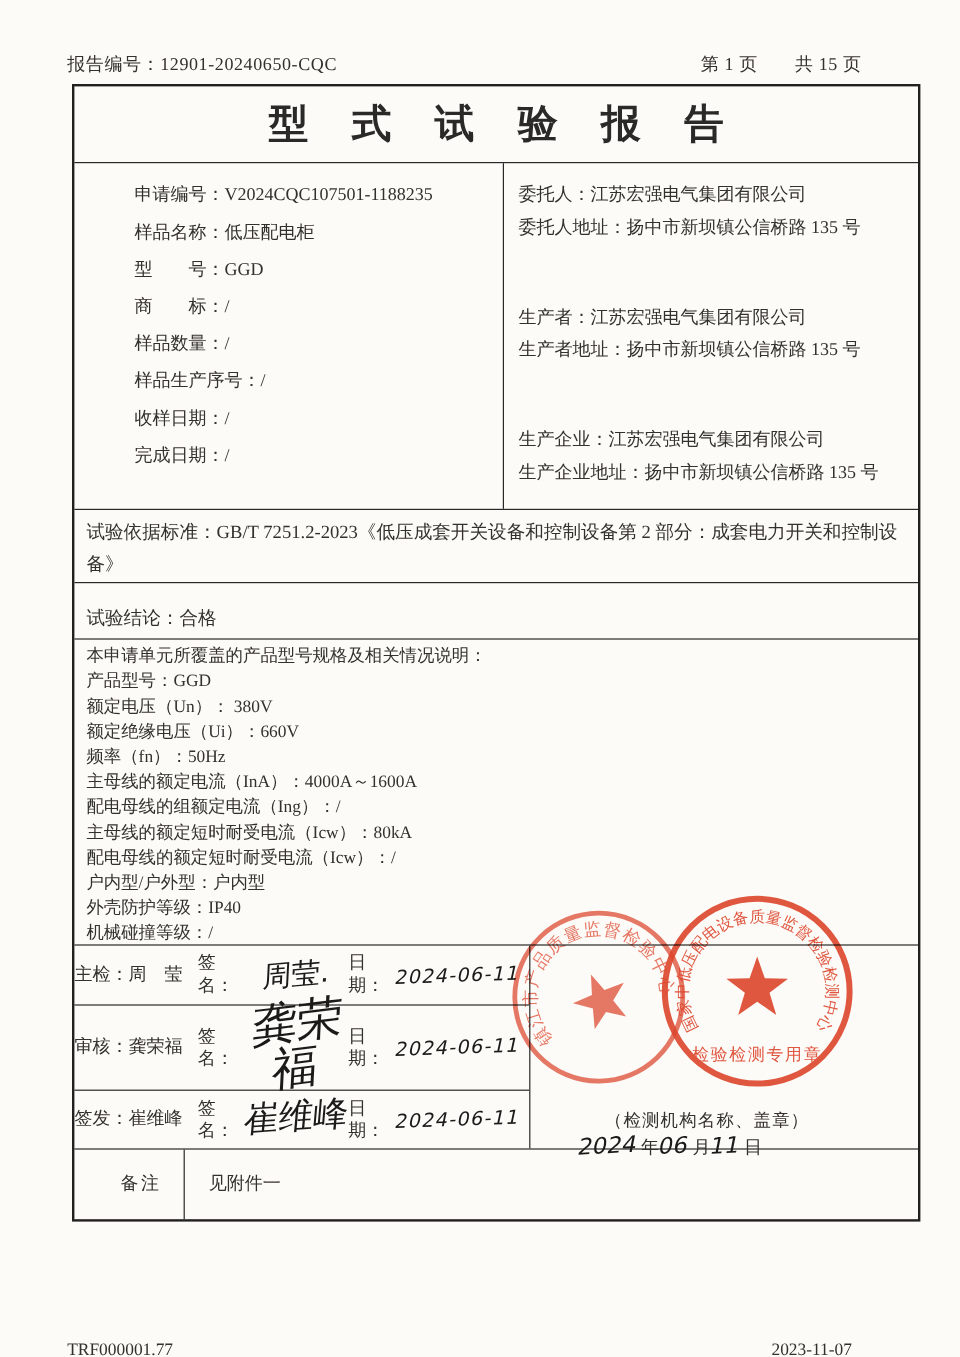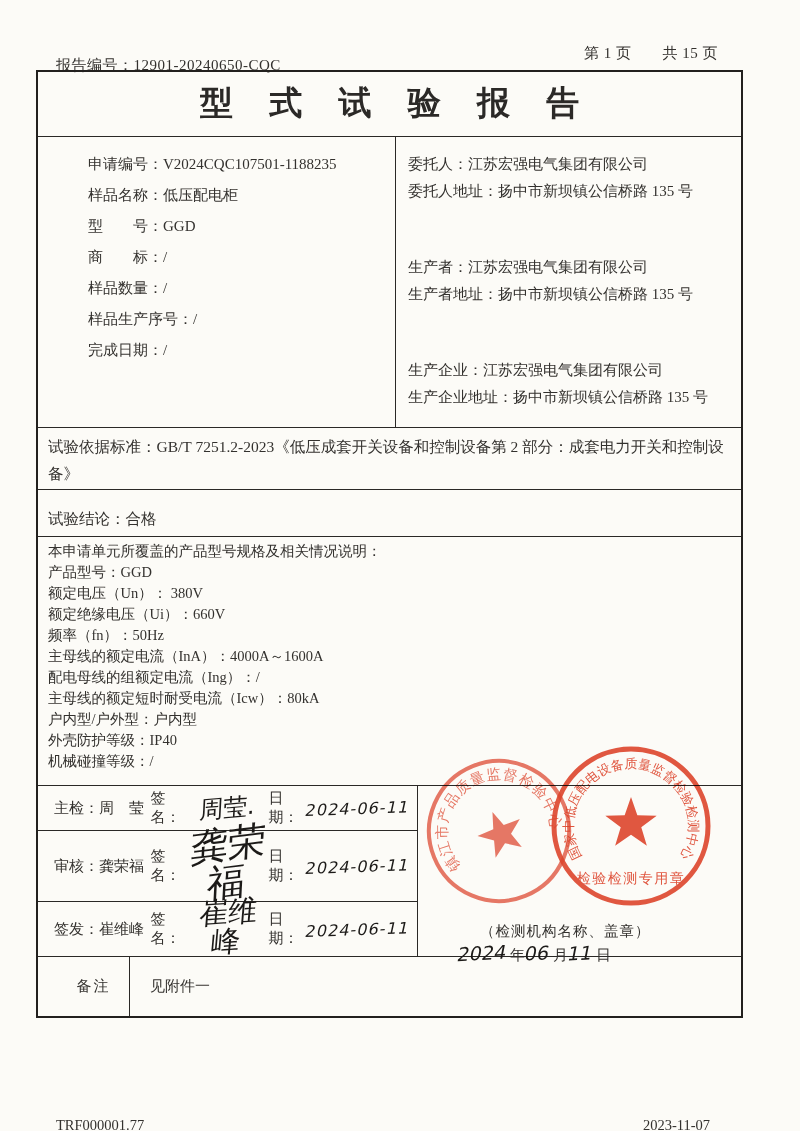--- a/index.html
+++ b/index.html
@@ -5,25 +5,25 @@
   * { margin:0; padding:0; box-sizing:border-box; }
   html,body { width:800px; height:1131px; }
   body {
     position:relative;
     background:#fcfbf7;
     font-family:"Liberation Serif","DejaVu Serif",serif;
     color:#33312e;
     overflow:hidden;
   }
   .hdr { position:absolute; top:44px; font-size:15px; letter-spacing:.5px; }
-  .hdr-left { left:56px;margin-top:12px; }
+  .hdr-left { left:56px; }
   .hdr-right { right:82px; }
 
   .doc-table {
-    position:absolute; left:36px; top:70px; width:707px; height:948px;
+    position:absolute; left:60px; top:70px; width:707px; height:948px;
     border:2.5px solid #22201e;
     display:flex; flex-direction:column;
     background:transparent;
   }
   .row { border-bottom:1.5px solid #2a2826; }
   .row:last-child { border-bottom:none;padding-left:20px; }
 
   .title-row { height:66px; display:flex; align-items:center; justify-content:center; }
   .title-row h1 {
     font-size:33px; font-weight:bold; letter-spacing:14px;
@@ -37,21 +37,21 @@
   .info-right .blk .line { font-size:15px; line-height:27px; white-space:nowrap; }
 
   .std-row { height:63px; padding:5px 10px 0 10px; font-size:15.5px; line-height:27px; }
   .concl-row { height:31px; padding:2px 10px 0 10px; font-size:15.5px;margin-top:17px; }
 
   .specs-row { height:255px; padding:4px 10px 0 10px; }
   .specs-row .line { font-size:14.5px; line-height:21px; white-space:nowrap; }
 
   .sig-section { height:175px; display:flex; }
   .sig-left { width:380px; border-right:1.5px solid #2a2826; display:flex; flex-direction:column; }
-  .sig-row { flex:1; border-bottom:1.5px solid #2a2826; display:flex; align-items:center; padding-left:16px; position:relative; }
+  .sig-row { flex:1; border-bottom:1.5px solid #2a2826; display:flex; align-items:center; padding-left:0; position:relative; }
   .sig-row:last-child { border-bottom:none; }
   .sig-row .role { font-size:15px; width:122px; white-space:nowrap; }
   .sig-row .sign-label { font-size:15px; }
   .sig-row .date-label { font-size:15px; margin-left:auto; margin-right:2px; }
   .sig-name {
     font-family:"DejaVu Sans",sans-serif; color:#1c1a18;
     transform:rotate(-5deg) skewX(-8deg); display:inline-block;
     width:104px; text-align:center; font-size:24px; line-height:1;
   }
   .sig-name.big { font-size:38px; transform:rotate(-7deg) skewX(-10deg); margin-top:-6px; z-index:5; }
@@ -89,20 +89,21 @@
   </div>
 
   <div class="row info-row">
     <div class="info-left">
       <div class="line">申请编号：V2024CQC107501-1188235</div>
       <div class="line">样品名称：低压配电柜</div>
       <div class="line">型　　号：GGD</div>
       <div class="line">商　　标：/</div>
       <div class="line">样品数量：/</div>
       <div class="line">样品生产序号：/</div>
+      <div class="line">收样日期：/</div>
       <div class="line">完成日期：/</div>
     </div>
     <div class="info-right">
       <div class="blk">
         <div class="line">委托人：江苏宏强电气集团有限公司</div>
         <div class="line">委托人地址：扬中市新坝镇公信桥路 135 号</div>
       </div>
       <div class="blk">
         <div class="line">生产者：江苏宏强电气集团有限公司</div>
         <div class="line">生产者地址：扬中市新坝镇公信桥路 135 号</div>
@@ -124,20 +125,21 @@
 
   <div class="row specs-row">
     <div class="line">本申请单元所覆盖的产品型号规格及相关情况说明：</div>
     <div class="line">产品型号：GGD</div>
     <div class="line">额定电压（Un）： 380V</div>
     <div class="line">额定绝缘电压（Ui）：660V</div>
     <div class="line">频率（fn）：50Hz</div>
     <div class="line">主母线的额定电流（InA）：4000A～1600A</div>
     <div class="line">配电母线的组额定电流（Ing）：/</div>
     <div class="line">主母线的额定短时耐受电流（Icw）：80kA</div>
+    <div class="line">配电母线的额定短时耐受电流（Icw）：/</div>
     <div class="line">户内型/户外型：户内型</div>
     <div class="line">外壳防护等级：IP40</div>
     <div class="line">机械碰撞等级：/</div>
   </div>
 
   <div class="row sig-section">
     <div class="sig-left">
       <div class="sig-row">
         <span class="role">主检：周　莹</span>
         <span class="sign-label">签名：</span>

